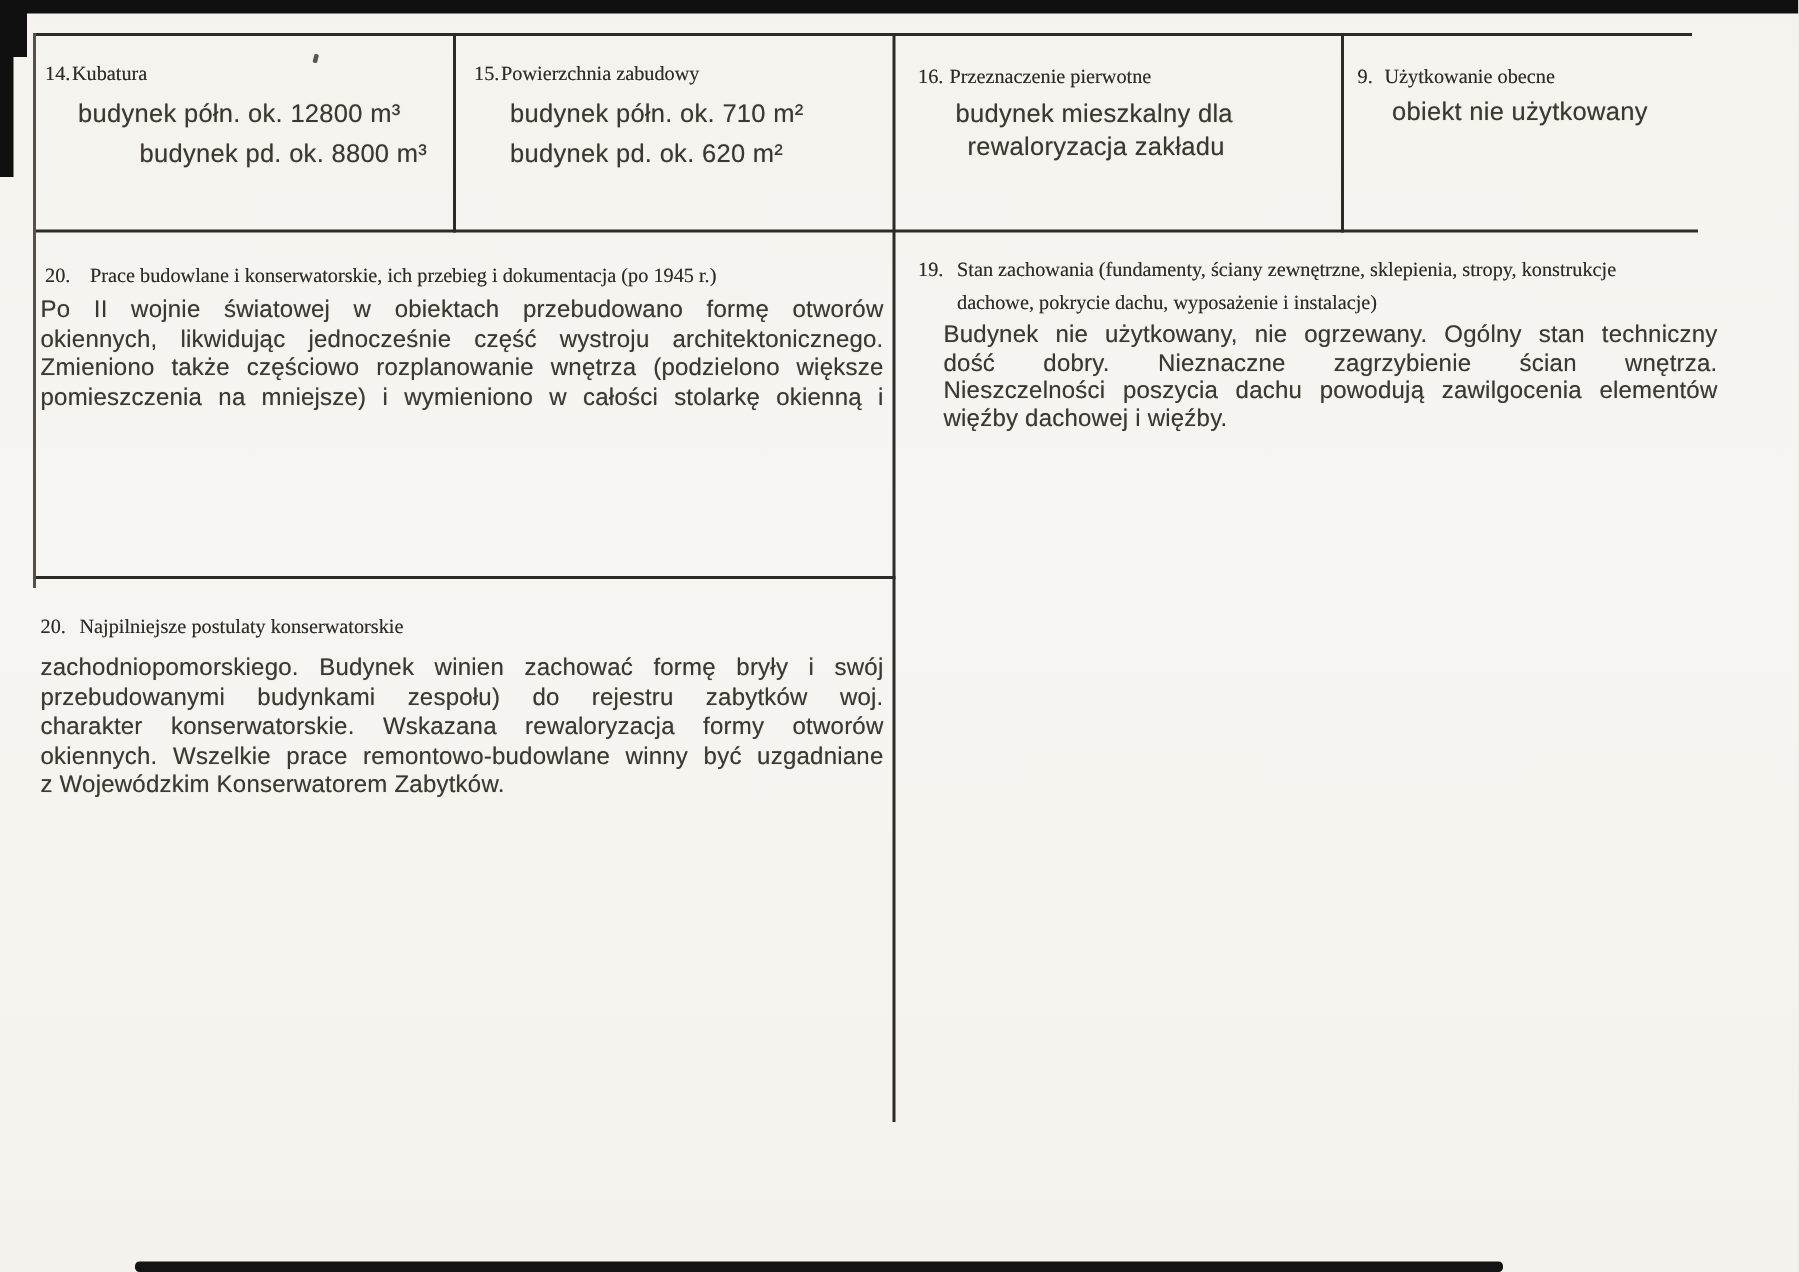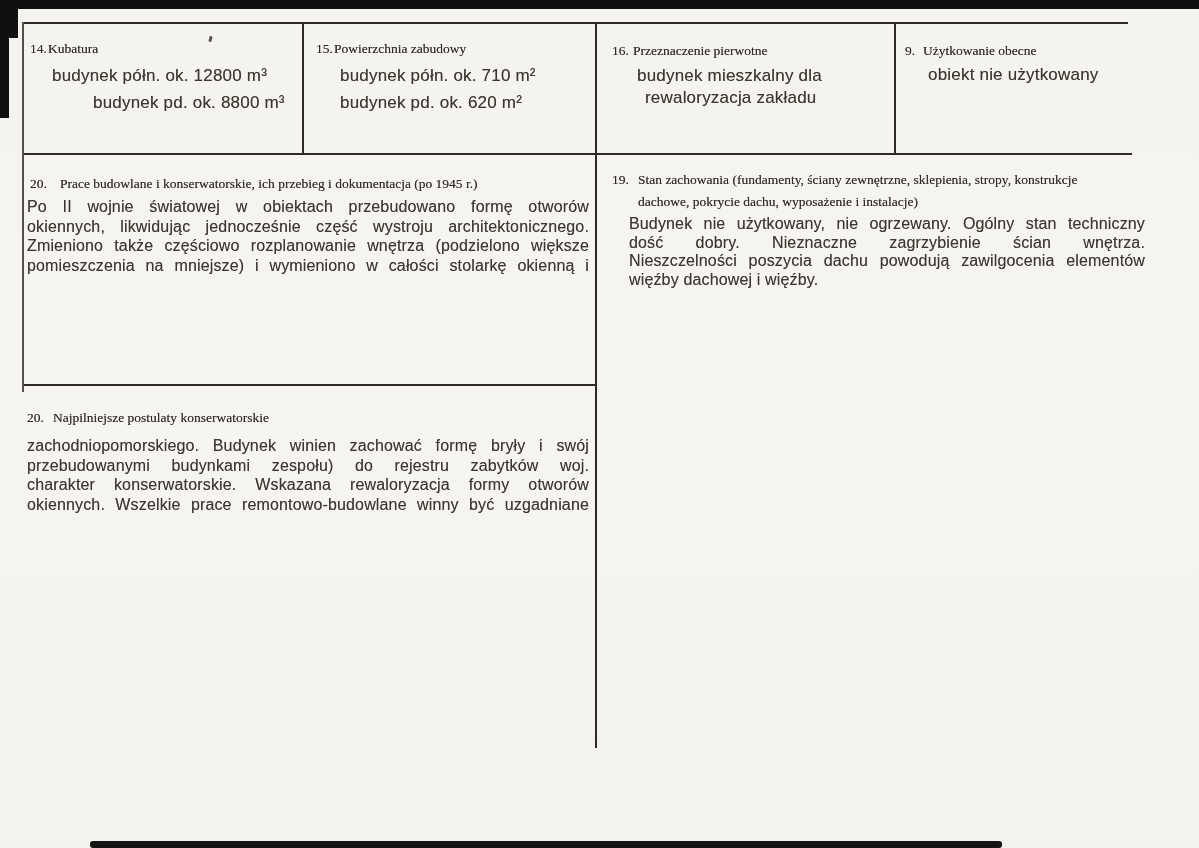--- a/index.html
+++ b/index.html
@@ -108,15 +108,16 @@
   </div>
 
   <div class="lab" style="left:27px;top:410px;">
     <span class="no w26">20.</span><span>Najpilniejsze postulaty konserwatorskie</span>
   </div>
   <div class="bodyblk lh195" style="left:27px;top:436px;width:562px;">
     <div class="ln">zachodniopomorskiego. Budynek winien zachować formę bryły i swój</div>
     <div class="ln">przebudowanymi budynkami zespołu) do rejestru zabytków woj.</div>
     <div class="ln">charakter konserwatorskie. Wskazana rewaloryzacja formy otworów</div>
     <div class="ln">okiennych. Wszelkie prace remontowo-budowlane winny być uzgadniane</div>
+    <div class="ln last">z Wojewódzkim Konserwatorem Zabytków.</div>
   </div>
 
 </div>
 
 </body></html>

